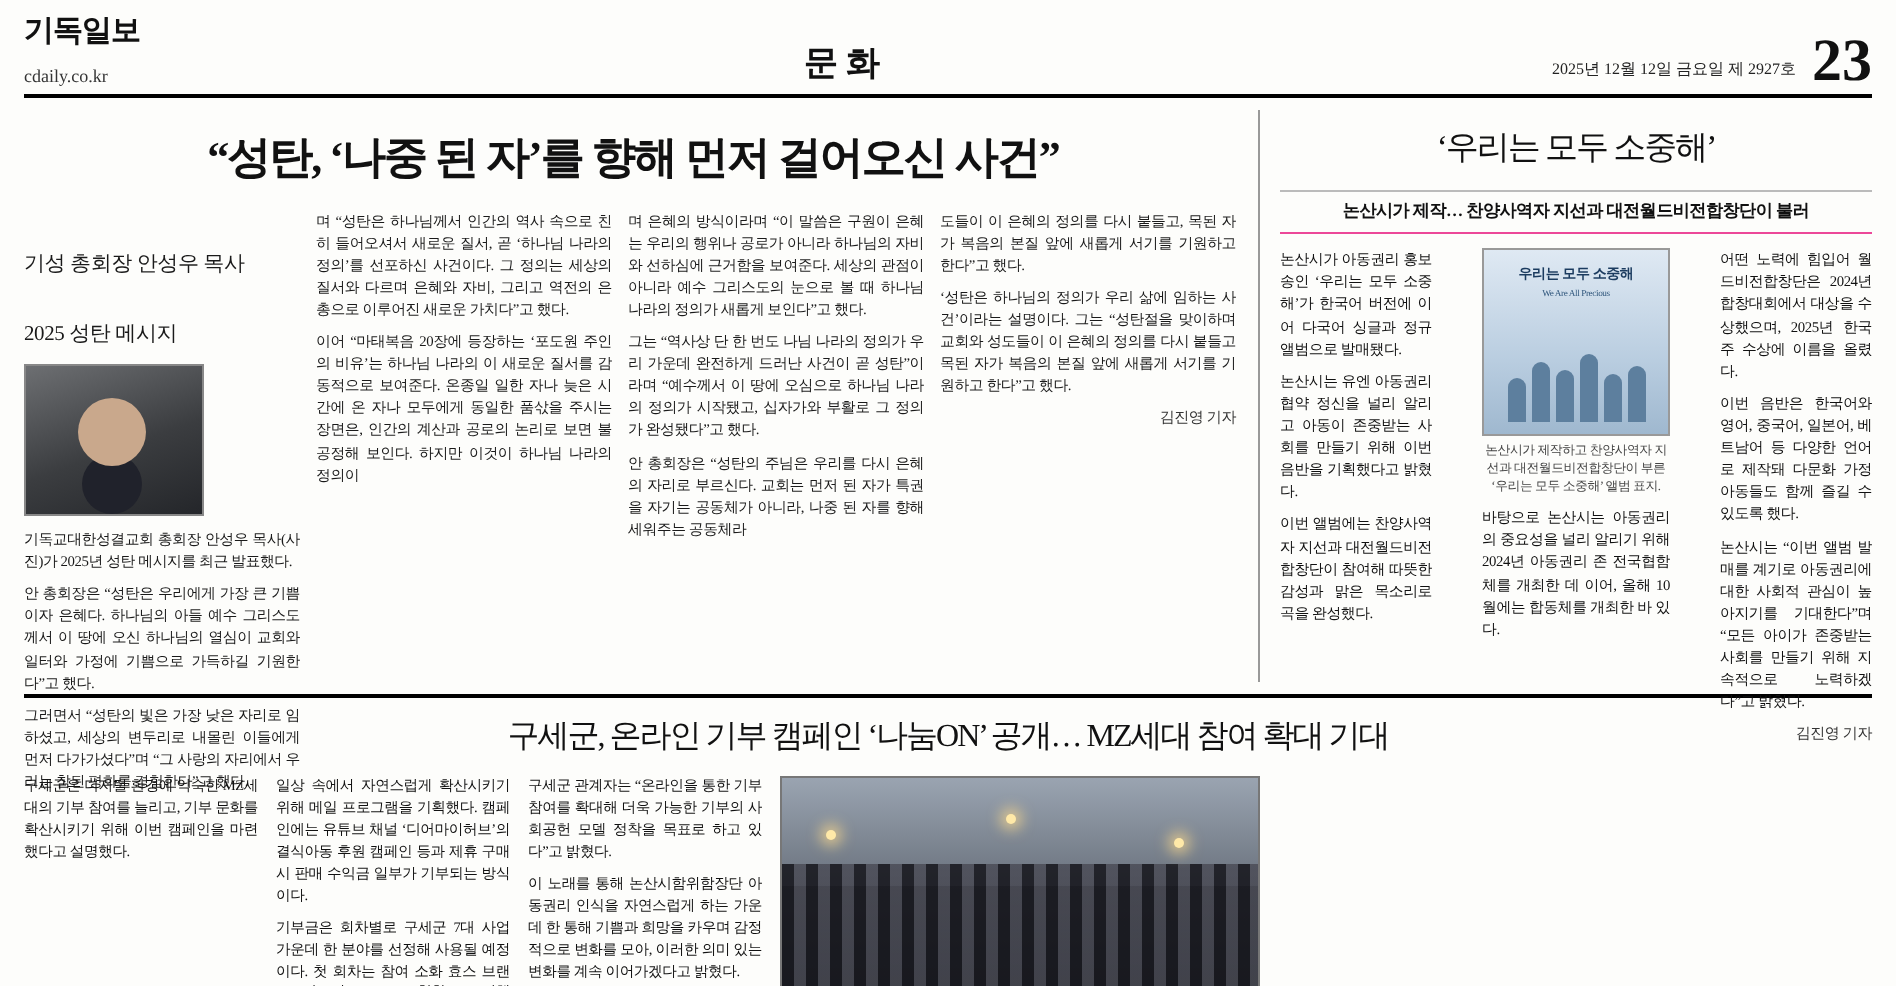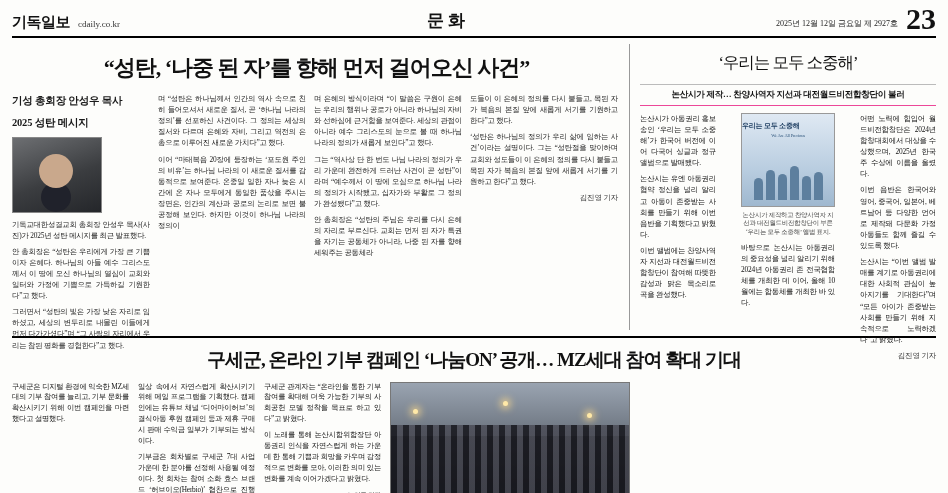--- a/index.html
+++ b/index.html
@@ -28,20 +28,21 @@
     display: flex;
     align-items: flex-end;
     justify-content: space-between;
     border-bottom: 2px solid #000;
     padding-bottom: 4px;
   }
   .masthead-left {
     display: flex;
     align-items: baseline;
     gap: 8px;
+    flex-direction: column;
   }
   .paper-name {
     font-family: "Liberation Serif", serif;
     font-weight: bold;
     font-size: 15px;
     letter-spacing: -0.5px;
   }
   .paper-url {
     font-size: 9px;
     color: #333;
@@ -92,23 +93,24 @@
   .lead-headline {
     text-align: center;
     font-size: 22px;
     font-weight: bold;
     letter-spacing: -1px;
     margin: 10px 0 12px 0;
     line-height: 1.25;
   }
   .lead-sub {
     font-size: 10.5px;
-    font-weight: bold;
+    font-weight: normal;
     line-height: 1.5;
     margin-bottom: 6px;
+    margin-top: 20px;
   }
 
   .lead-body {
     display: flex;
     gap: 8px;
   }
   .col {
     font-size: 7.4px;
     line-height: 1.5;
     text-align: justify;
@@ -178,20 +180,21 @@
     height: 92px;
     border: 1px solid #999;
     background: linear-gradient(180deg, #dfe9f3 0%, #b9cde0 60%, #9fb8cf 100%);
     position: relative;
     margin: 0 auto 4px auto;
     overflow: hidden;
   }
   .album-cover .album-title {
     position: absolute;
     top: 7px; left: 0; right: 0;
+    text-align: center;
     font-size: 7px;
     font-weight: bold;
     color: #1b3b5f;
   }
   .album-cover .album-sub {
     position: absolute;
     top: 19px; left: 0; right: 0;
     text-align: center;
     font-size: 4.6px;
     color: #31577d;
@@ -220,22 +223,22 @@
   }
 
   
   .bottom {
     margin-top: 6px;
     border-top: 2px solid #000;
     padding-top: 7px;
   }
   .b-headline {
     text-align: center;
-    font-size: 19px;
-    font-weight: bold;
+    font-size: 16px;
+    font-weight: normal;
     letter-spacing: -1px;
     margin: 2px 0 9px 0;
   }
   .b-body {
     display: flex;
     gap: 9px;
   }
   .photo {
     width: 238px;
     height: 112px;

